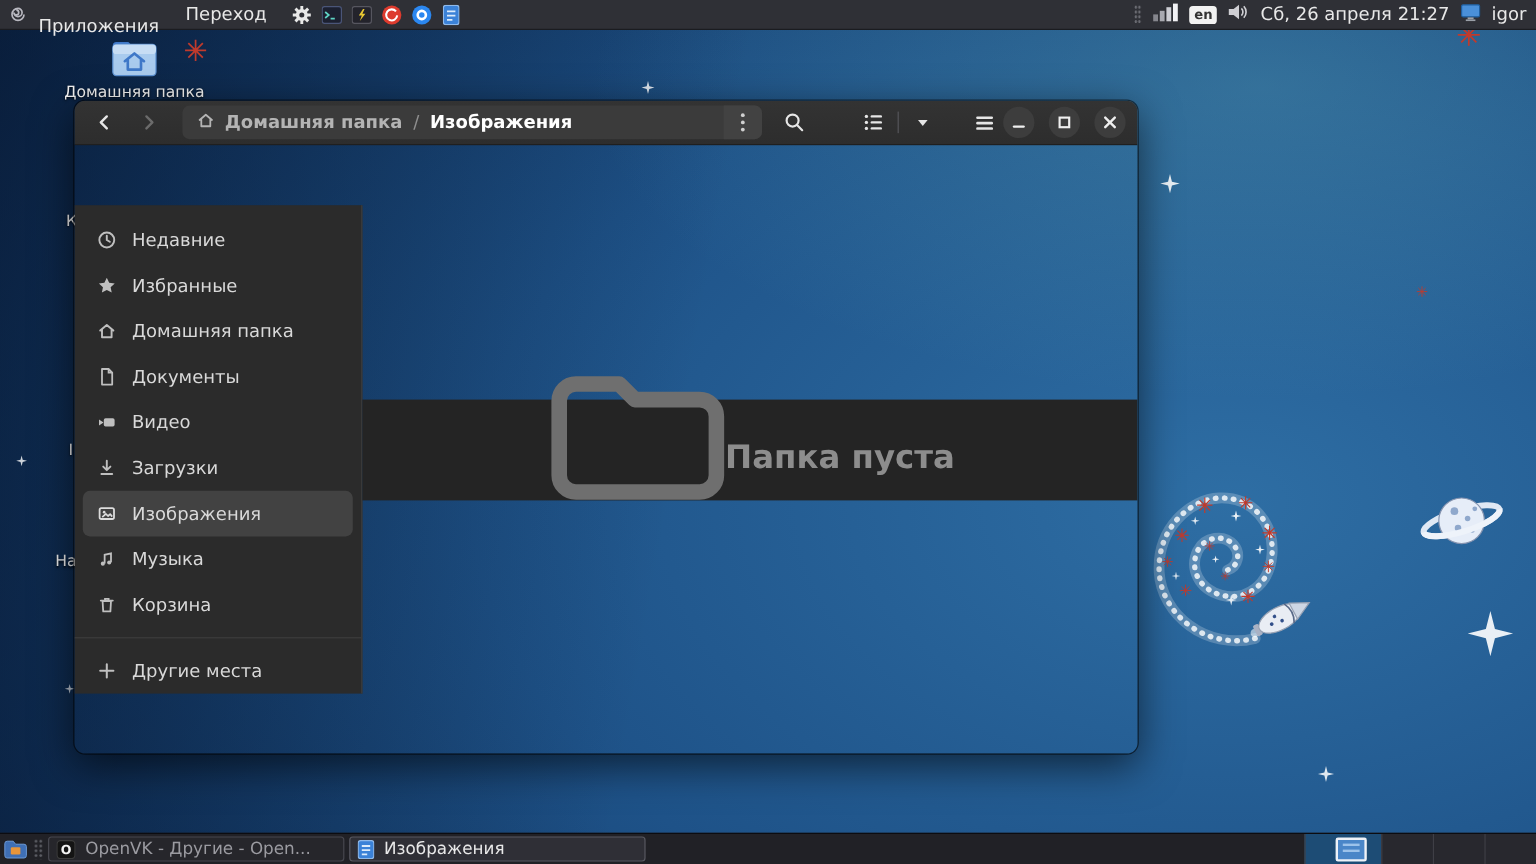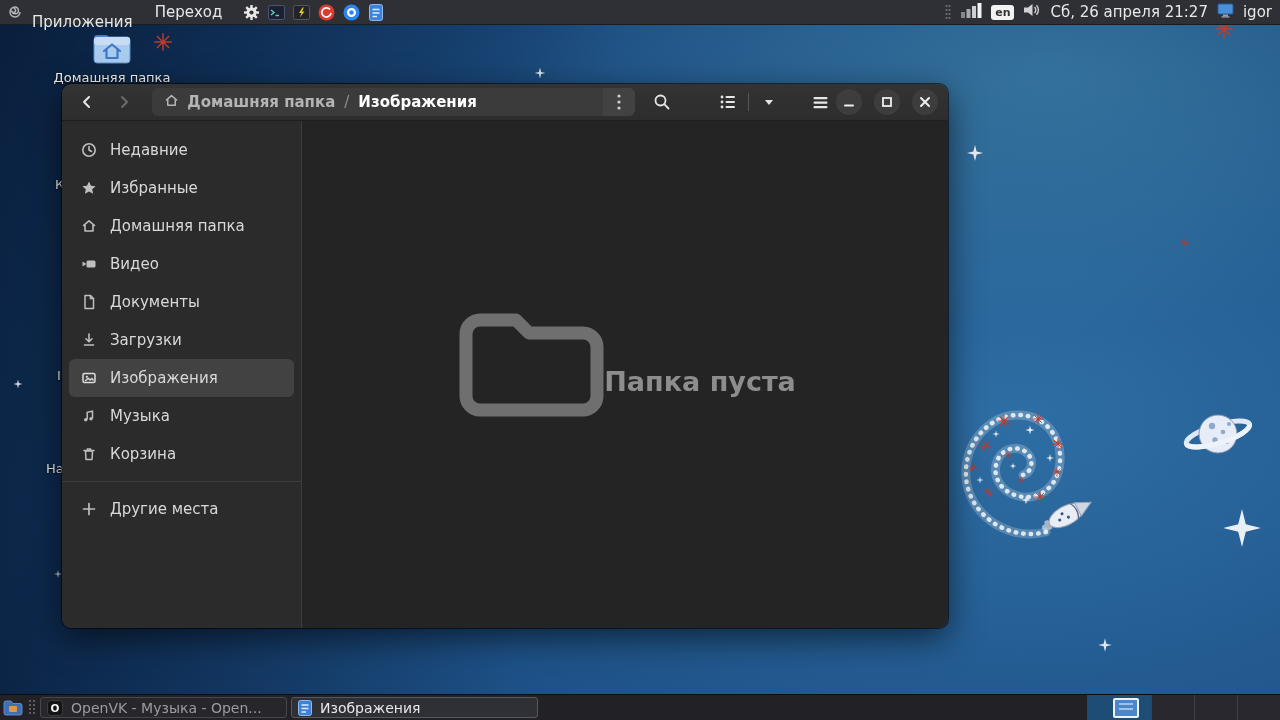--- a/index.html
+++ b/index.html
@@ -77,21 +77,21 @@
   .hdr-btn { width:32px; height:28px; display:flex; align-items:center; justify-content:center;
     border-radius:5px; }
   .search-btn { margin-left:12px; }
   .view-split { margin-left:34px; display:flex; align-items:center; }
   .view-divider { width:1px; height:18px; background:#55555a; margin:0 4px; }
   .menu-btn { margin-left:20px; }
   .win-ctrls { margin-left:auto; display:flex; align-items:center; gap:12px; }
   .circle-btn { width:26px; height:26px; border-radius:50%; background:#3d3d3d;
     display:flex; align-items:center; justify-content:center; }
 
-  .win-body { flex:1; display:flex; min-height:0; }
+  .win-body { flex:1; display:flex; min-height:0;align-items:center; }
   .sidebar { width:240px; background:#2b2b2b; border-right:1px solid #3d3d3d;
     padding-top:10px; display:flex; flex-direction:column; }
   .side-item { height:38px; margin:0 7px; border-radius:6px; display:flex; align-items:center;
     padding-left:12px; gap:13px; color:#d9d9d9; font-size:15px; flex:0 0 auto; }
   .side-item.selected { background:#424242; }
   .side-sep { height:1px; background:#3d3d3d; margin:8px 0 8px 0; }
   .side-icon { width:16px; height:16px; flex:0 0 auto; display:flex; }
 
   .main-area { flex:1; background:#242424; display:flex; align-items:center; justify-content:center; }
   .empty-state { display:flex; flex-direction:row; align-items:center; margin-top:-28px; }
@@ -405,34 +405,34 @@
         <span class="side-icon">
             <svg width="16" height="16" viewBox="0 0 16 16">
               <path d="M2.5 7.5 L8 2.8 L13.5 7.5 M4 6.6 V13 H12 V6.6" fill="none" stroke="#bfbfbf" stroke-width="1.6" stroke-linecap="round" stroke-linejoin="round"></path>
             </svg>
           </span>
         <span>Домашняя папка</span>
       </div>
       <div class="side-item">
         <span class="side-icon">
             <svg width="16" height="16" viewBox="0 0 16 16">
+              <path d="M4 1.5 H9.5 L12.5 4.5 V14.5 H4 Z" fill="none" stroke="#bfbfbf" stroke-width="1.5" stroke-linejoin="round"></path>
+              <path d="M9.5 1.5 V4.5 H12.5" fill="none" stroke="#bfbfbf" stroke-width="1.5"></path>
+            </svg>
+          </span>
+        <span>Документы</span>
+      </div>
+      <div class="side-item">
+        <span class="side-icon">
+            <svg width="16" height="16" viewBox="0 0 16 16">
               <rect x="5.5" y="4.5" width="9" height="7" rx="1.5" fill="#bfbfbf"></rect>
               <path d="M5 7.8 L1.5 5.5 V10.5 L5 8.2 Z" fill="#bfbfbf"></path>
             </svg>
           </span>
         <span>Видео</span>
-      </div>
-      <div class="side-item">
-        <span class="side-icon">
-            <svg width="16" height="16" viewBox="0 0 16 16">
-              <path d="M4 1.5 H9.5 L12.5 4.5 V14.5 H4 Z" fill="none" stroke="#bfbfbf" stroke-width="1.5" stroke-linejoin="round"></path>
-              <path d="M9.5 1.5 V4.5 H12.5" fill="none" stroke="#bfbfbf" stroke-width="1.5"></path>
-            </svg>
-          </span>
-        <span>Документы</span>
       </div>
       <div class="side-item">
         <span class="side-icon">
             <svg width="16" height="16" viewBox="0 0 16 16">
               <path d="M8 2 V9.5 M5 6.8 L8 9.8 L11 6.8" fill="none" stroke="#bfbfbf" stroke-width="1.6" stroke-linecap="round" stroke-linejoin="round"></path>
               <line x1="3.5" y1="13" x2="12.5" y2="13" stroke="#bfbfbf" stroke-width="1.6" stroke-linecap="round"></line>
             </svg>
           </span>
         <span>Загрузки</span>
       </div>
@@ -495,21 +495,21 @@
         <rect x="6" y="7" width="8" height="6" rx="1" fill="#e8953a"></rect>
       </svg>
   </span>
   <span class="tb-grip"></span>
 
   <div class="task-btn">
     <svg width="16" height="16" viewBox="0 0 16 16">
         <rect x="0.5" y="0.5" width="15" height="15" rx="3" fill="#141414" stroke="#3c3c3c"></rect>
         <text x="8" y="11.8" text-anchor="middle" font-size="10.5" font-weight="bold" fill="#f2f2f2" font-family="DejaVu Sans, sans-serif">O</text>
       </svg>
-    <span class="title">OpenVK - Музыка - Open...</span>
+    <span class="title">OpenVK - Другие - Open...</span>
   </div>
   <div class="task-btn active">
     <svg width="14" height="16" viewBox="0 0 14 16">
         <rect x="0.5" y="0.5" width="13" height="15" rx="2" fill="#3b82d8" stroke="#8fb9ea"></rect>
         <line x1="3.5" y1="5" x2="10.5" y2="5" stroke="#dcebfb" stroke-width="1.5"></line>
         <line x1="3.5" y1="8.5" x2="10.5" y2="8.5" stroke="#dcebfb" stroke-width="1.5"></line>
         <line x1="3.5" y1="12" x2="8" y2="12" stroke="#dcebfb" stroke-width="1.5"></line>
       </svg>
     <span class="title">Изображения</span>
   </div>

